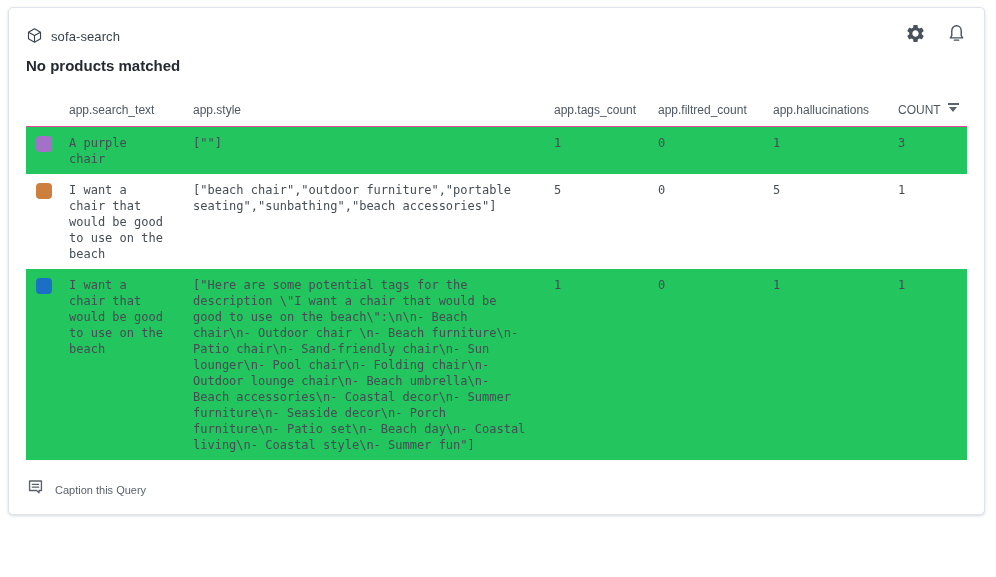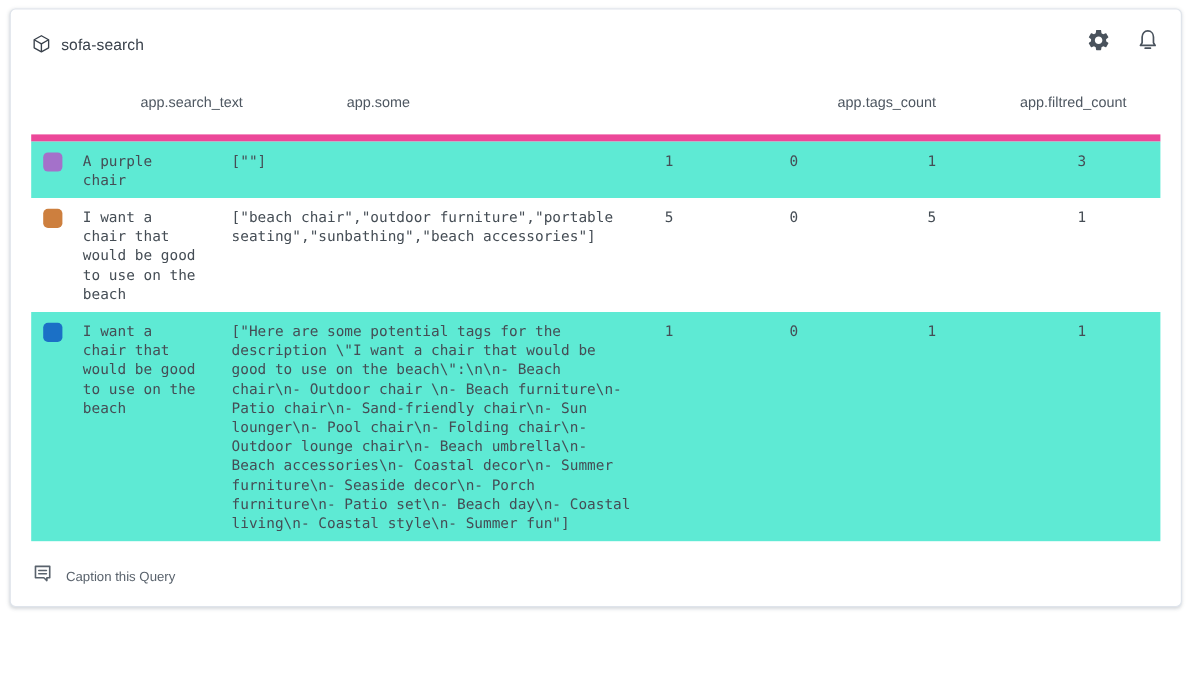--- a/index.html
+++ b/index.html
@@ -27,34 +27,34 @@
   .title { margin-top: 9px; font-size: 15px; font-weight: 700; color: #242a31; }
   .subtitle { margin-top: 21px; font-size: 13px; color: #3c434b; }
   .time-range { margin-top: 20px; font-size: 13px; color: #1766cf; cursor: pointer; width: fit-content; }
 
   
   .table { margin-top: 29px; }
   .thead, .trow {
     display: grid;
     grid-template-columns: 43px 124px 361px 104px 115px 125px 1fr;
   }
-  .thead { padding-bottom: 20px; border-bottom: 6px solid #ec4899;
-    font-size: 12px; color: #4e5761; gap: 48px; }
+  .thead { padding-bottom: 9px; border-bottom: 1px solid #ec4899;
+    font-size: 12px; color: #4e5761; }
   .thead .hcell { cursor: pointer; }
   .count-h { display: flex; align-items: flex-start; gap: 7px; }
   .sort-icon { display: inline-block; color: #5a646f; }
   .sort-icon .bar { display: block; width: 11px; height: 2px; background: currentColor; margin-bottom: 2px; }
   .sort-icon .tri { display: block; width: 0; height: 0; margin-left: 1px;
     border-left: 4.5px solid transparent; border-right: 4.5px solid transparent;
     border-top: 5px solid currentColor; }
 
   .trow { padding: 8px 0 7px;
     font-family: "DejaVu Sans Mono", monospace; font-size: 12px;
     line-height: 16px; color: #454d55; }
-  .trow.alt { background: #5eead4; }
+  .trow.alt { background: #22c55e; }
   .swatch { width: 16px; height: 16px; border-radius: 4px; margin-left: 10px; margin-top: 1px; }
   .cell-search { max-width: 99px; }
   .cell-tags { max-width: 334px; }
 
   
   .caption-btn { margin-top: 17px; display: flex; align-items: flex-end; gap: 10px;
     color: #59626c; font-size: 11px; cursor: pointer; width: fit-content; }
   .caption-btn svg { display: block; }
 </style>
 </head>
@@ -84,26 +84,27 @@
     <div class="icon-btn">
       <span>
         <svg width="21" height="21" viewBox="0 0 24 24" fill="none" stroke="#49525c" stroke-width="1.6" stroke-linejoin="round">
           <path d="M12 3.2 C8.8 3.2 6.6 5.7 6.6 9 V14.5 L5 17 H19 L17.4 14.5 V9 C17.4 5.7 15.2 3.2 12 3.2 Z"></path>
           <path d="M9.5 19.6 H14.5" stroke-linecap="round"></path>
         </svg>
       </span>
     </div>
   </div>
 
+  <div class="title">No products matched</div>
 
   <div class="table">
     <div class="thead">
       <div class="hcell"></div>
       <div class="hcell">app.search_text</div>
-      <div class="hcell">app.some</div>
+      <div class="hcell">app.style</div>
       <div class="hcell">app.tags_count</div>
       <div class="hcell">app.filtred_count</div>
       <div class="hcell">app.hallucinations</div>
       <div class="hcell count-h">
         <span>COUNT</span>
         <span class="sort-icon">
             <span class="bar"></span>
             <span class="tri"></span>
           </span>
       </div>

